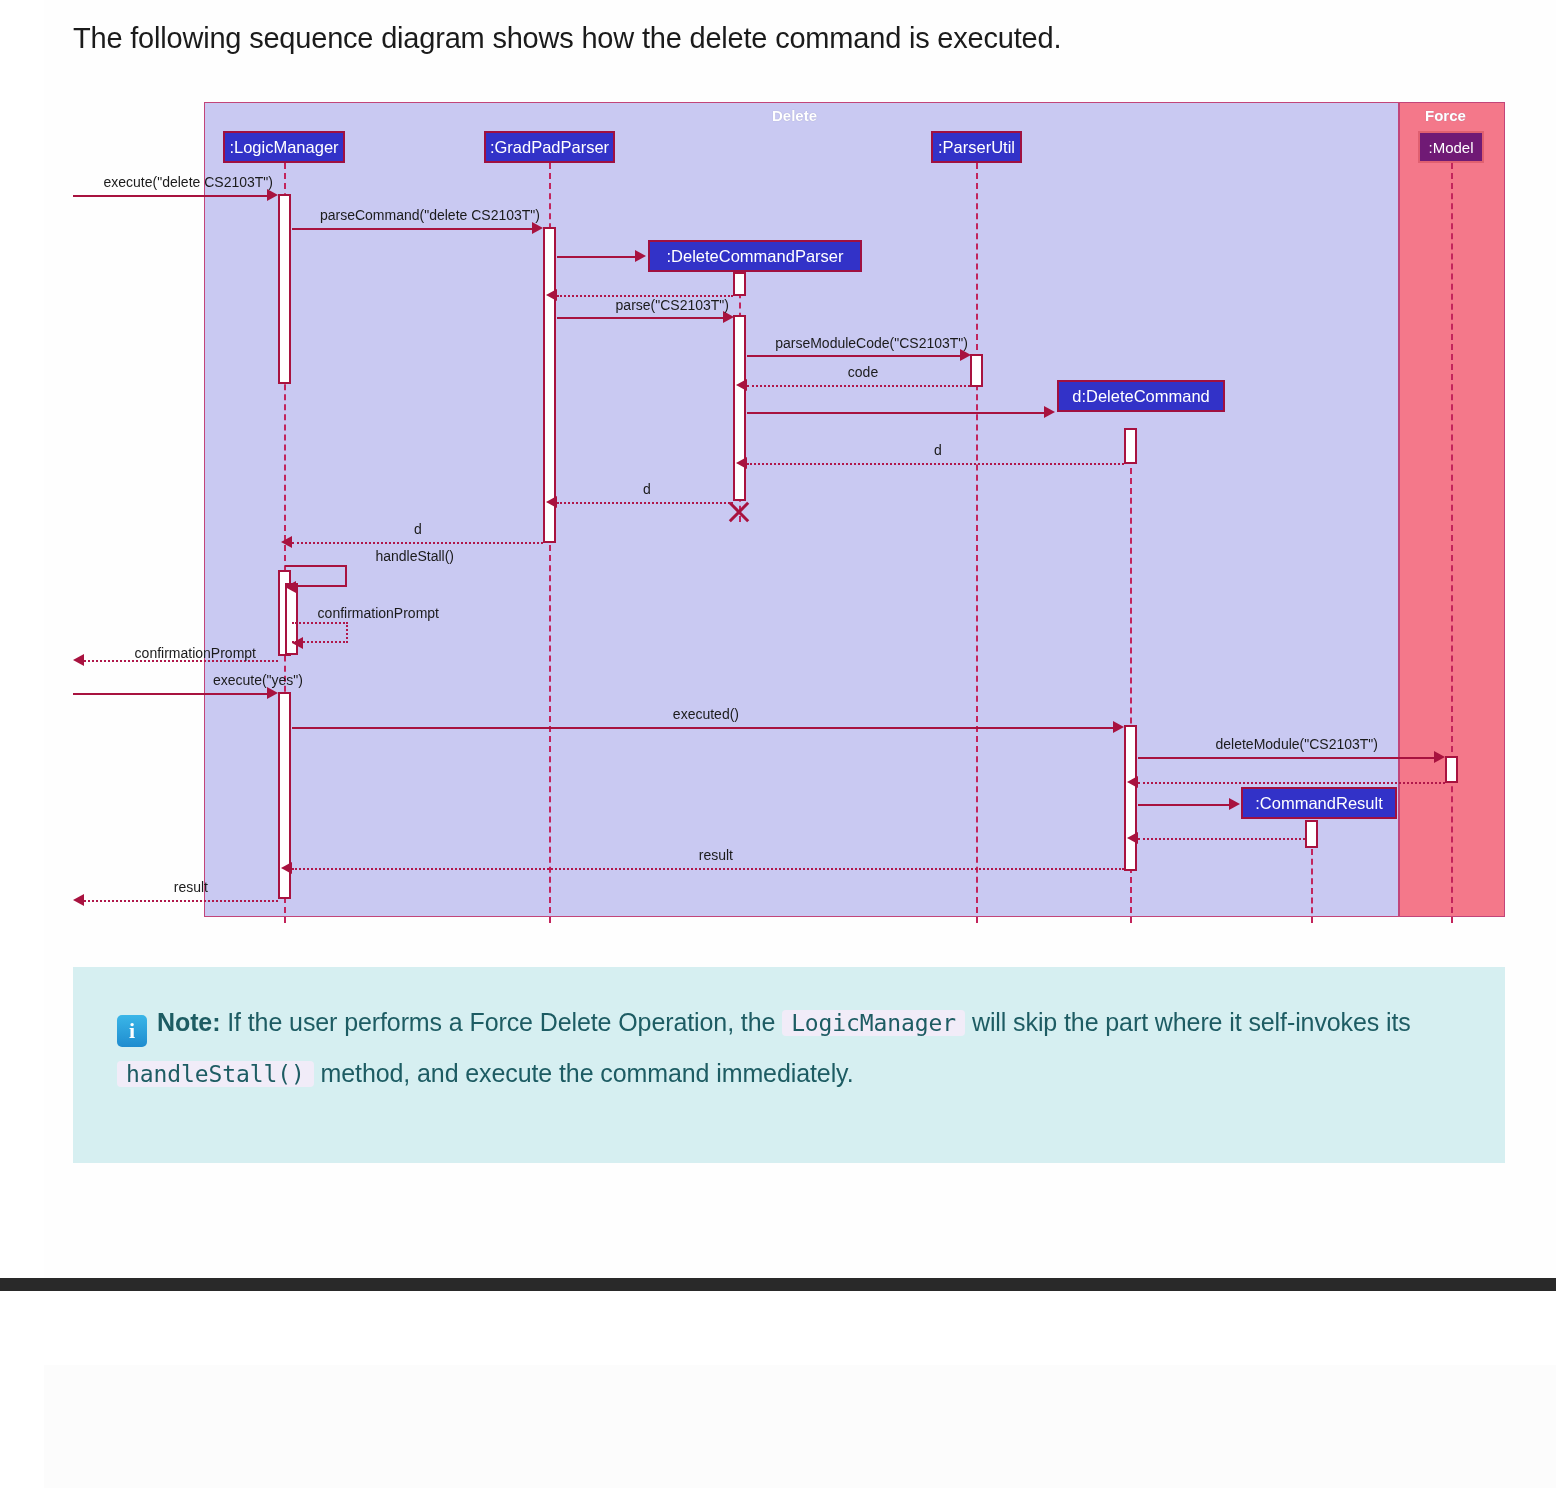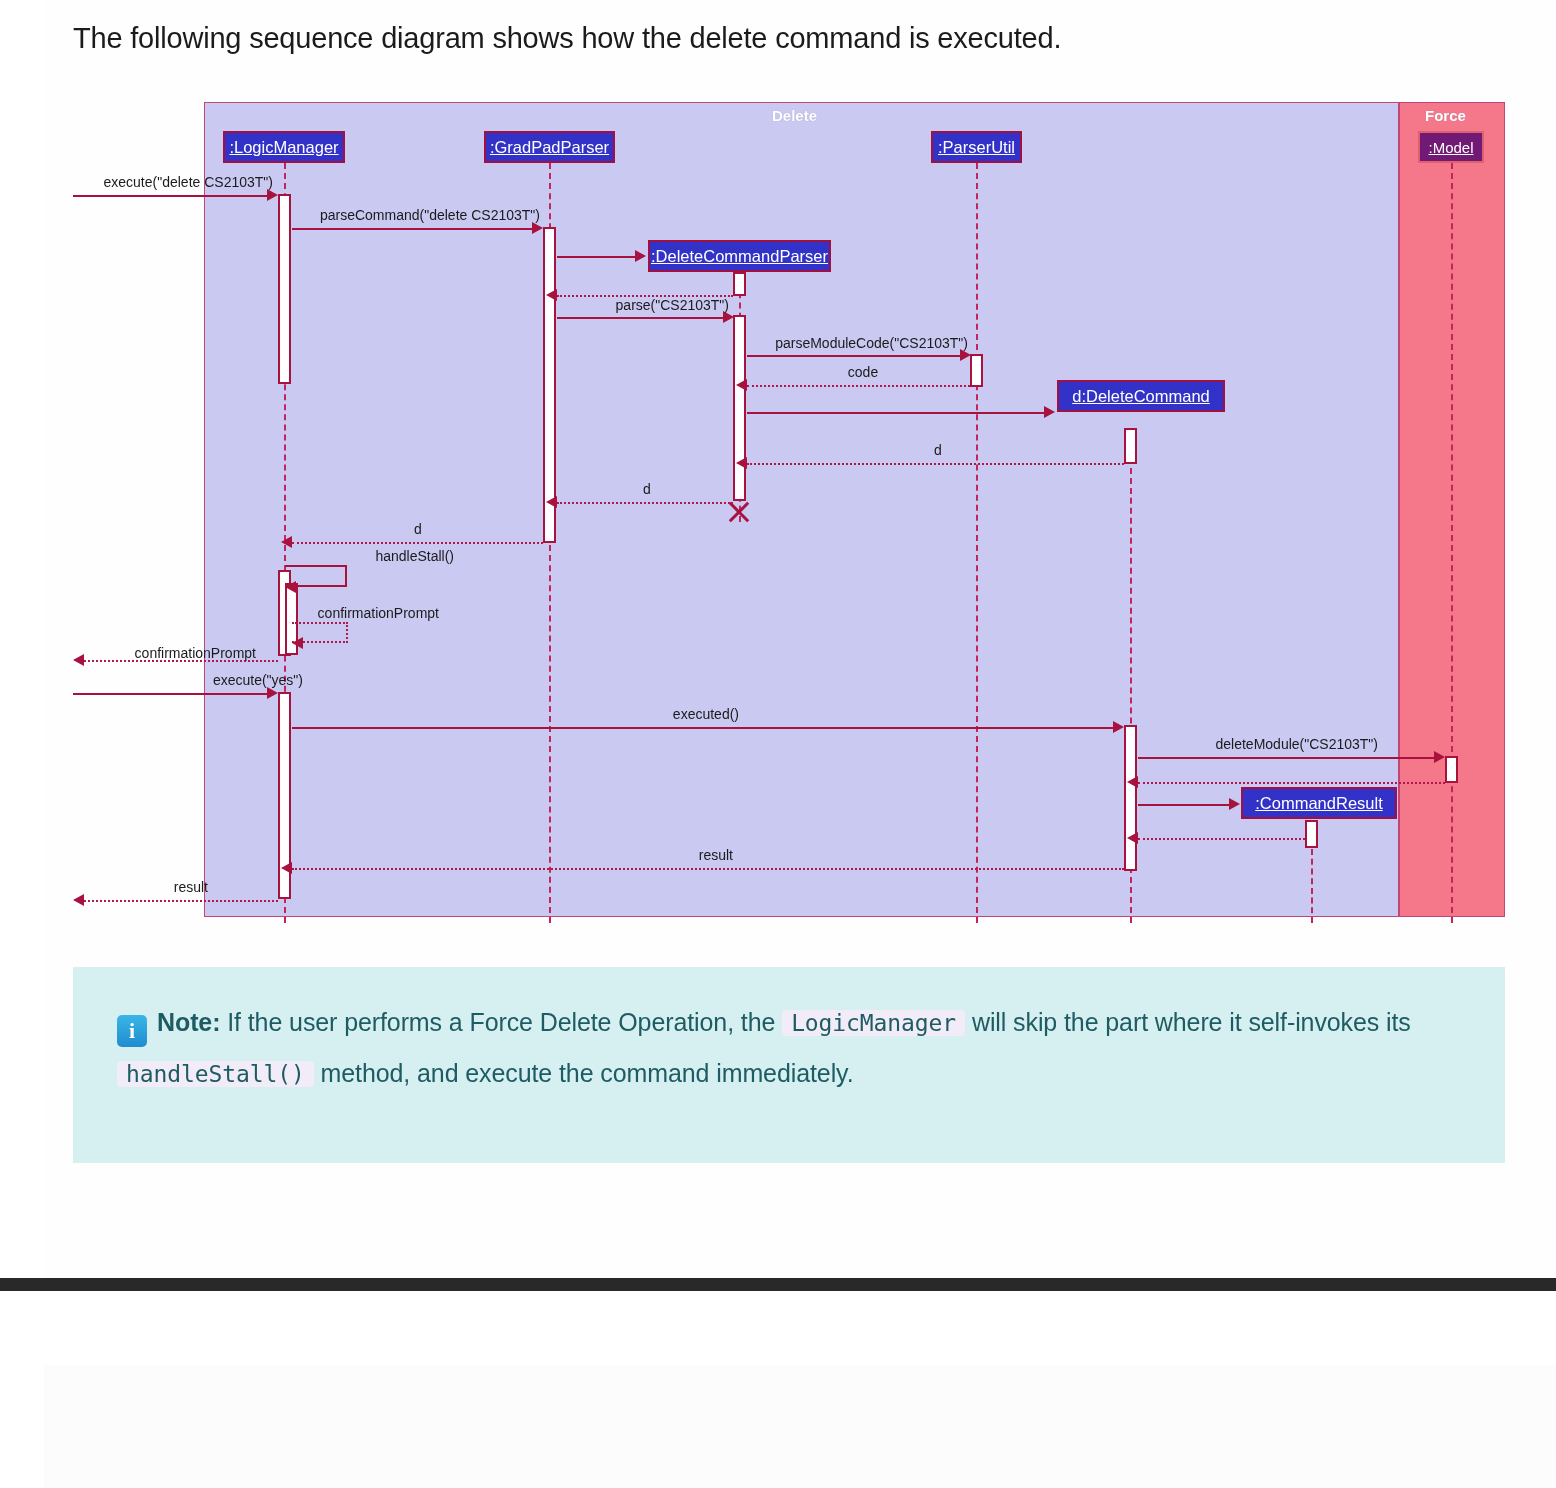--- a/index.html
+++ b/index.html
@@ -29,21 +29,21 @@
     text-shadow:0 0 1px rgba(120,120,160,.6);
   }
   .lbl-logic{left:699px;top:7px;}
   .lbl-model{left:1352px;top:7px;}
 
   
   .part{
     position:absolute;height:32px;box-sizing:border-box;
     background:#3232c8;border:2px solid #a01040;color:#ffffff;
     font-size:16.5px;display:flex;align-items:center;justify-content:center;
-    padding:0 26px;white-space:nowrap;text-decoration:underline;
+    padding:0 26px;white-space:nowrap;
   }
   .part.model-part{background:#701a75;border-color:#e06070;font-size:15px;}
 
   
   .lifeline{
     position:absolute;width:0;border-left:2px dashed #c2245c;
   }
   
   .act{
     position:absolute;width:13px;background:#ffffff;
@@ -120,21 +120,21 @@
   <div class="lifeline" style="left:1057px;top:328px;height:495px;"></div>
   <div class="lifeline" style="left:1238px;top:720px;height:103px;"></div>
   <div class="lifeline" style="left:1378px;top:63px;height:760px;"></div>
 
   <div class="part" style="left:150px;top:31px;width:122px;">
     <span>:LogicManager</span>
     </div>
   <div class="part" style="left:411px;top:31px;width:131px;">
     <span>:GradPadParser</span>
     </div>
-  <div class="part" style="left:575px;top:140px;width:183px;">
+  <div class="part" style="left:575px;top:140px;width:214px;">
     <span>:DeleteCommandParser</span>
     </div>
   <div class="part" style="left:858px;top:31px;width:91px;">
     <span>:ParserUtil</span>
     </div>
   <div class="part" style="left:984px;top:280px;width:168px;">
     <span>d:DeleteCommand</span>
     </div>
   <div class="part" style="left:1168px;top:687px;width:156px;">
     <span>:CommandResult</span>

